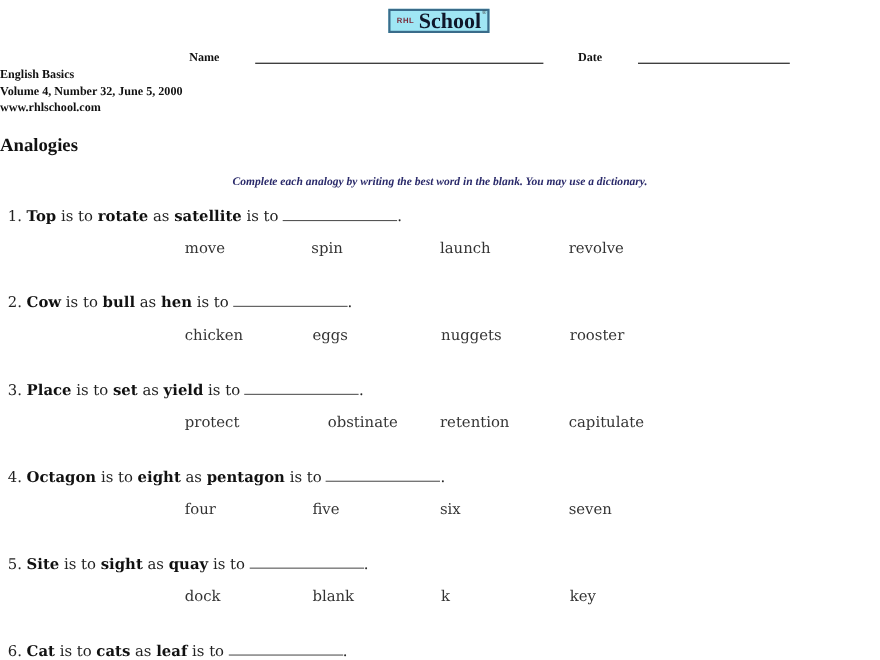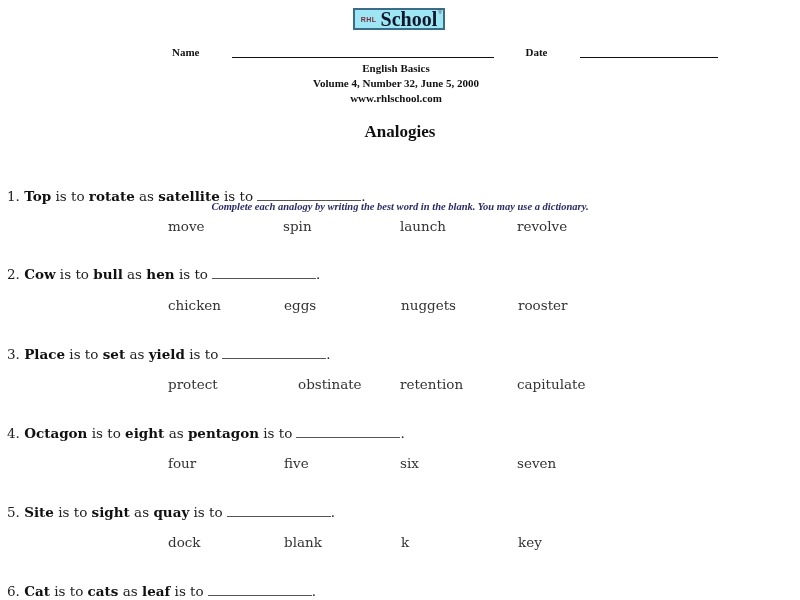--- a/index.html
+++ b/index.html
@@ -1,25 +1,25 @@
 <!DOCTYPE html>
 <html><head>
 <meta charset="utf-8">
 <style>
   html, body { margin:0; padding:0; background:#fff; }
   body { width:800px; height:600px; overflow:hidden; position:relative; color:#222; }
   .logo { position:absolute; left:353px; top:8px; width:92px; height:22px; background:#9fe6f4; border:2px solid #3a6c8a; box-sizing:border-box; display:flex; align-items:center; justify-content:center; gap:4px; }
   .logo .rhl { font-family:Liberation Sans, sans-serif; font-size:7px; font-weight:bold; color:#7a2a3a; letter-spacing:0.5px; }
   .logo .school { font-family:"Liberation Serif", serif; font-size:20px; font-weight:bold; color:#0f172a; line-height:1; }
   .logo .tm { position:absolute; right:1px; top:-1px; font-size:5px; color:#444; font-family:"Liberation Sans", sans-serif; }
-  .hdr { position:absolute; left:0; width:792px; text-align:center; font-family:"Liberation Serif", serif; font-weight:bold; font-size:11px; color:#111; }
+  .hdr { position:absolute; left:0; width:792px; text-align:left; font-family:"Liberation Serif", serif; font-weight:bold; font-size:11px; color:#111; }
   .namerow { position:absolute; left:172px; top:46px; font-family:"Liberation Serif", serif; font-weight:bold; font-size:11px; color:#111; display:flex; align-items:flex-end;gap:32px; }
   .namerow .line { display:inline-block; border-bottom:1px solid #111; height:10px; }
-  .title { position:absolute; left:0; width:800px; top:122px; text-align:center; font-family:"Liberation Serif", serif; font-weight:bold; font-size:17px; color:#111; }
-  .instr { position:absolute; left:0; width:800px; top:160px; text-align:center; font-family:"Liberation Serif", serif; font-weight:bold; font-style:italic; font-size:10.5px; color:#2a2a6a;margin-top:41px; }
+  .title { position:absolute; left:0; width:800px; top:122px; text-align:left; font-family:"Liberation Serif", serif; font-weight:bold; font-size:17px; color:#111; }
+  .instr { position:absolute; left:0; width:800px; top:160px; text-align:center; font-family:"Liberation Serif", serif; font-weight:bold; font-style:italic; font-size:10.5px; color:#2a2a6a; }
   .q { position:absolute; left:7px; font-family:"DejaVu Serif", serif; font-size:13.5px; color:#222; white-space:nowrap; }
   .q b { font-weight:bold; color:#111; }
   .blank { display:inline-block; width:104px; border-bottom:1px solid #555; height:14px; vertical-align:baseline; margin-left:4px; }
   .opts { position:absolute; left:0; width:800px; font-family:"DejaVu Serif", serif; font-size:13.5px; color:#333; }
   .opts span { position:absolute; white-space:nowrap; }
 </style>
 </head>
 <body>
 
 <div class="logo">

